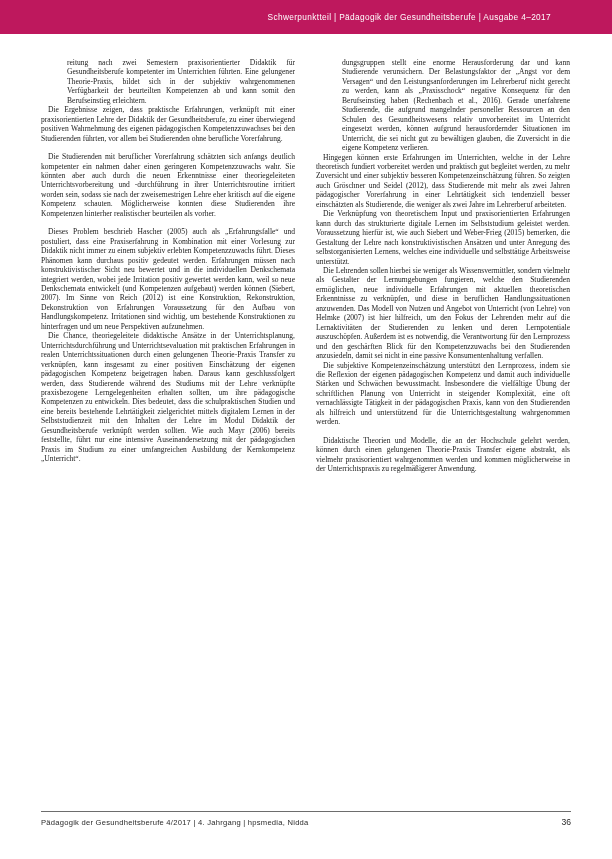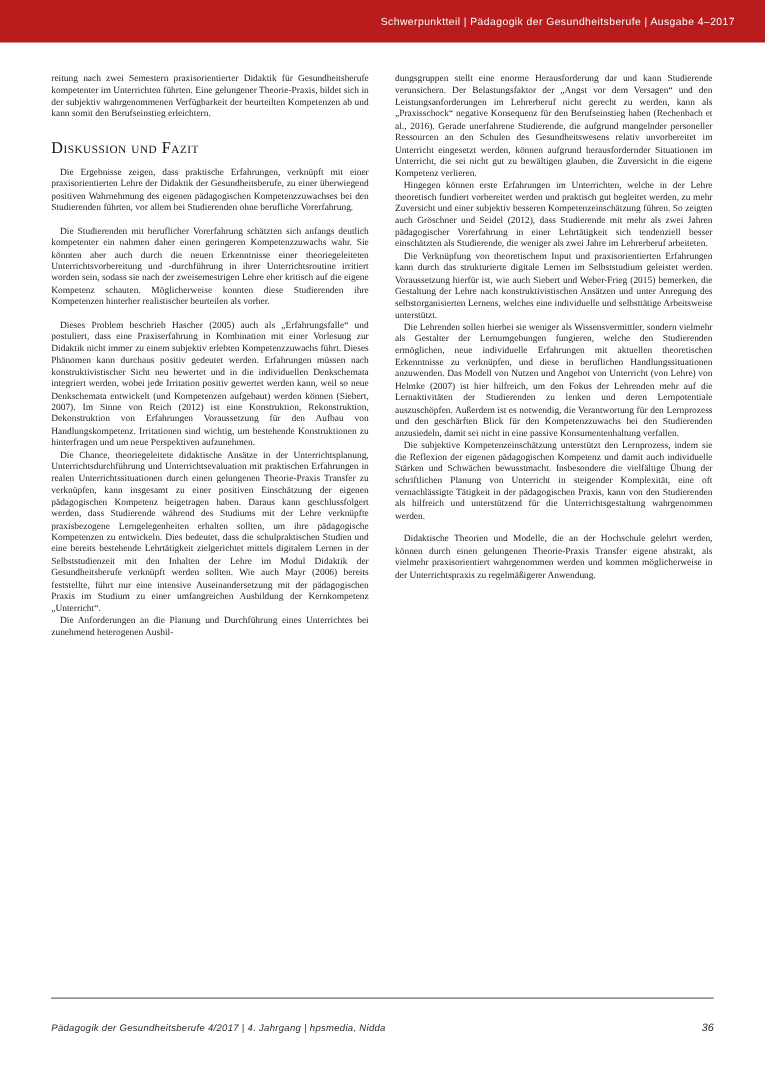--- a/index.html
+++ b/index.html
@@ -15,26 +15,26 @@
     color: #1a1a1a;
     overflow: hidden;
   }
 
   
   .page-header {
     position: absolute;
     top: 0; left: 0;
     width: 612px;
     height: 34px;
-    background: #b91c1c;
+    background: #be185d;
     display: flex;
     align-items: center;
     justify-content: flex-end;
     box-sizing: border-box;
-    padding-right: 24px;
+    padding-right: 61px;
   }
   .page-header .runhead {
     color: #ffffff;
     font-family: "Liberation Sans", sans-serif;
     font-size: 8.3px;
     letter-spacing: 0.35px;
     white-space: nowrap;
   }
 
   
@@ -53,21 +53,21 @@
   }
   .col p {
     margin: 0;
     font-size: 7.55px;
     line-height: 9.45px;
     text-align: justify;
     text-justify: inter-word;
     hyphens: manual;
     text-indent: 7px;
   }
-  .col p.noindent { text-indent: 0; }
+  .col p.noindent { text-indent: 0; margin-left: 26px; }
   .col p + p { margin-top: 0; }
 
   h2.section-title {
     margin: 14px 0 7px 0;
     font-family: "Liberation Serif", serif;
     font-variant: small-caps;
     font-weight: normal;
     font-size: 13px;
     letter-spacing: 0.4px;
     color: #111111;
@@ -78,22 +78,21 @@
   
   .page-footer {
     position: absolute;
     left: 41px;
     bottom: 32px;
     width: 530px;
     display: flex;
     align-items: center;
     justify-content: space-between;
     border-top: 0.6px solid #6d6d6d;
-    padding-top: 18px;
-    font-style: italic;
+    padding-top: 5px;
   }
   .page-footer .imprint {
     font-family: "Liberation Sans", sans-serif;
     font-size: 7.6px;
     color: #2a2a2a;
     letter-spacing: 0.25px;
     white-space: nowrap;
   }
   .page-footer .folio {
     font-family: "Liberation Sans", sans-serif;
@@ -106,29 +105,27 @@
 
 <div class="page-header">
   <span class="runhead">Schwerpunktteil | Pädagogik der Gesundheitsberufe | Ausgabe 4–2017</span>
 </div>
 
 <div class="page-body">
 
   <div class="col">
     <p class="noindent">reitung nach zwei Semestern praxisorientierter Didaktik für Gesundheitsberufe kompetenter im Unterrichten führten. Eine gelungener Theorie-Praxis, bildet sich in der subjektiv wahrgenommenen Verfügbarkeit der beurteilten Kompetenzen ab und kann somit den Berufseinstieg erleichtern.</p>
 
-    <h2 class="section-title">Diskussion und Fazit</h2>
 
     <p>Die Ergebnisse zeigen, dass praktische Erfahrungen, verknüpft mit einer praxisorientierten Lehre der Didaktik der Gesundheitsberufe, zu einer überwiegend positiven Wahrnehmung des eigenen pädagogischen Kompetenzzuwachses bei den Studierenden führten, vor allem bei Studierenden ohne berufliche Vorerfahrung.</p>
     <div class="spacer-para"></div>
     <p>Die Studierenden mit beruflicher Vorerfahrung schätzten sich anfangs deutlich kompetenter ein nahmen daher einen geringeren Kompetenzzuwachs wahr. Sie könnten aber auch durch die neuen Erkenntnisse einer theoriegeleiteten Unterrichtsvorbereitung und -durchführung in ihrer Unterrichtsroutine irritiert worden sein, sodass sie nach der zweisemestrigen Lehre eher kritisch auf die eigene Kompetenz schauten. Möglicherweise konnten diese Studierenden ihre Kompetenzen hinterher realistischer beurteilen als vorher.</p>
     <div class="spacer-para"></div>
     <p>Dieses Problem beschrieb Hascher (2005) auch als „Erfahrungsfalle“ und postuliert, dass eine Praxiserfahrung in Kombination mit einer Vorlesung zur Didaktik nicht immer zu einem subjektiv erlebten Kompetenzzuwachs führt. Dieses Phänomen kann durchaus positiv gedeutet werden. Erfahrungen müssen nach konstruktivistischer Sicht neu bewertet und in die individuellen Denkschemata integriert werden, wobei jede Irritation positiv gewertet werden kann, weil so neue Denkschemata entwickelt (und Kompetenzen aufgebaut) werden können (Siebert, 2007). Im Sinne von Reich (2012) ist eine Konstruktion, Rekonstruktion, Dekonstruktion von Erfahrungen Voraussetzung für den Aufbau von Handlungskompetenz. Irritationen sind wichtig, um bestehende Konstruktionen zu hinterfragen und um neue Perspektiven aufzunehmen.</p>
     <p>Die Chance, theoriegeleitete didaktische Ansätze in der Unterrichtsplanung, Unterrichtsdurchführung und Unterrichtsevaluation mit praktischen Erfahrungen in realen Unterrichtssituationen durch einen gelungenen Theorie-Praxis Transfer zu verknüpfen, kann insgesamt zu einer positiven Einschätzung der eigenen pädagogischen Kompetenz beigetragen haben. Daraus kann geschlussfolgert werden, dass Studierende während des Studiums mit der Lehre verknüpfte praxisbezogene Lerngelegenheiten erhalten sollten, um ihre pädagogische Kompetenzen zu entwickeln. Dies bedeutet, dass die schulpraktischen Studien und eine bereits bestehende Lehrtätigkeit zielgerichtet mittels digitalem Lernen in der Selbststudienzeit mit den Inhalten der Lehre im Modul Didaktik der Gesundheitsberufe verknüpft werden sollten. Wie auch Mayr (2006) bereits feststellte, führt nur eine intensive Auseinandersetzung mit der pädagogischen Praxis im Studium zu einer umfangreichen Ausbildung der Kernkompetenz „Unterricht“.</p>
-    <p>Die Anforderungen an die Planung und Durchführung eines Unterrichtes bei zunehmend heterogenen Ausbil-</p>
   </div>
 
   <div class="col">
     <p class="noindent">dungsgruppen stellt eine enorme Herausforderung dar und kann Studierende verunsichern. Der Belastungsfaktor der „Angst vor dem Versagen“ und den Leistungsanforderungen im Lehrerberuf nicht gerecht zu werden, kann als „Praxisschock“ negative Konsequenz für den Berufseinstieg haben (Rechenbach et al., 2016). Gerade unerfahrene Studierende, die aufgrund mangelnder personeller Ressourcen an den Schulen des Gesundheitswesens relativ unvorbereitet im Unterricht eingesetzt werden, können aufgrund herausfordernder Situationen im Unterricht, die sei nicht gut zu bewältigen glauben, die Zuversicht in die eigene Kompetenz verlieren.</p>
     <p>Hingegen können erste Erfahrungen im Unterrichten, welche in der Lehre theoretisch fundiert vorbereitet werden und praktisch gut begleitet werden, zu mehr Zuversicht und einer subjektiv besseren Kompetenzeinschätzung führen. So zeigten auch Gröschner und Seidel (2012), dass Studierende mit mehr als zwei Jahren pädagogischer Vorerfahrung in einer Lehrtätigkeit sich tendenziell besser einschätzten als Studierende, die weniger als zwei Jahre im Lehrerberuf arbeiteten.</p>
     <p>Die Verknüpfung von theoretischem Input und praxisorientierten Erfahrungen kann durch das strukturierte digitale Lernen im Selbststudium geleistet werden. Voraussetzung hierfür ist, wie auch Siebert und Weber-Frieg (2015) bemerken, die Gestaltung der Lehre nach konstruktivistischen Ansätzen und unter Anregung des selbstorganisierten Lernens, welches eine individuelle und selbsttätige Arbeitsweise unterstützt.</p>
     <p>Die Lehrenden sollen hierbei sie weniger als Wissensvermittler, sondern vielmehr als Gestalter der Lernumgebungen fungieren, welche den Studierenden ermöglichen, neue individuelle Erfahrungen mit aktuellen theoretischen Erkenntnisse zu verknüpfen, und diese in beruflichen Handlungssituationen anzuwenden. Das Modell von Nutzen und Angebot von Unterricht (von Lehre) von Helmke (2007) ist hier hilfreich, um den Fokus der Lehrenden mehr auf die Lernaktivitäten der Studierenden zu lenken und deren Lernpotentiale auszuschöpfen. Außerdem ist es notwendig, die Verantwortung für den Lernprozess und den geschärften Blick für den Kompetenzzuwachs bei den Studierenden anzusiedeln, damit sei nicht in eine passive Konsumentenhaltung verfallen.</p>
     <p>Die subjektive Kompetenzeinschätzung unterstützt den Lernprozess, indem sie die Reflexion der eigenen pädagogischen Kompetenz und damit auch individuelle Stärken und Schwächen bewusstmacht. Insbesondere die vielfältige Übung der schriftlichen Planung von Unterricht in steigender Komplexität, eine oft vernachlässigte Tätigkeit in der pädagogischen Praxis, kann von den Studierenden als hilfreich und unterstützend für die Unterrichtsgestaltung wahrgenommen werden.</p>
     <div class="spacer-para"></div>
     <p>Didaktische Theorien und Modelle, die an der Hochschule gelehrt werden, können durch einen gelungenen Theorie-Praxis Transfer eigene abstrakt, als vielmehr praxisorientiert wahrgenommen werden und kommen möglicherweise in der Unterrichtspraxis zu regelmäßigerer Anwendung.</p>

